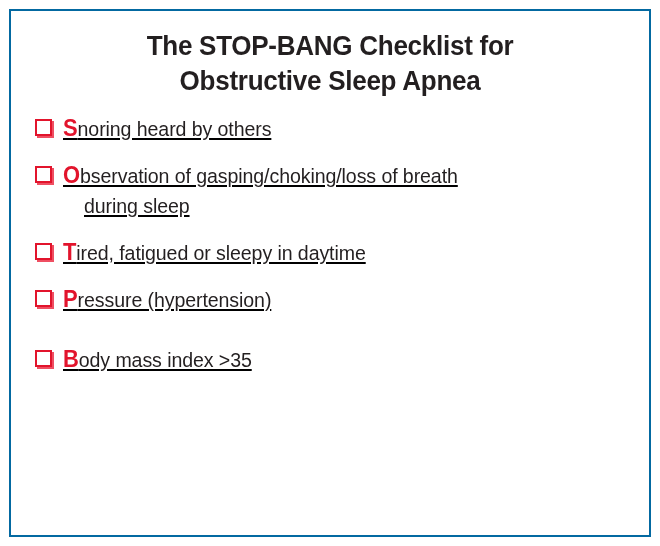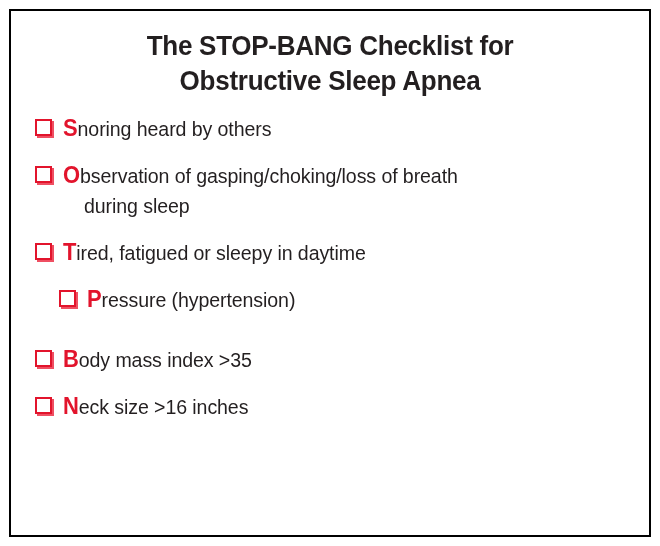--- a/index.html
+++ b/index.html
@@ -14,21 +14,21 @@
     -webkit-font-smoothing: antialiased;
   }
 
   .card {
     position: absolute;
     left: 9px;
     top: 9px;
     width: 642px;
     height: 528px;
     box-sizing: border-box;
-    border: 2px solid #000000;
+    border: 2px solid #0369a1;
     background: #ffffff;
     overflow: hidden;
   }
 
   .title-block {
     padding-top: 17px;
     text-align: center;
   }
   .title-line {
     font-family: "Liberation Sans", "DejaVu Sans", sans-serif;
@@ -48,24 +48,24 @@
     list-style: none;
     margin-top: 15px;
   }
 
   .item {
     position: relative;
     padding-left: 52px;
     padding-right: 0;
     min-height: 30px;
     margin-bottom: 16px;
+    text-decoration: underline;
   }
   .item.group-break {
     margin-bottom: 29px;
-    margin-left: 24px;
   }
 
   
   .checkbox {
     position: absolute;
     left: 24px;
     top: 6px;
     width: 17px;
     height: 17px;
     box-sizing: border-box;
@@ -118,19 +118,15 @@
         <span class="item-text"><span class="initial">T</span><span>ired, fatigued or sleepy in daytime</span></span>
       </li>
       <li class="item group-break">
         <span class="checkbox"></span>
         <span class="item-text"><span class="initial">P</span><span>ressure (hypertension)</span></span>
       </li>
       <li class="item">
         <span class="checkbox"></span>
         <span class="item-text"><span class="initial">B</span><span>ody mass index &gt;35</span></span>
       </li>
-      <li class="item">
-        <span class="checkbox"></span>
-        <span class="item-text"><span class="initial">N</span><span>eck size &gt;16 inches</span></span>
-      </li>
     </ul>
 
 </div>
 
 </body></html>

